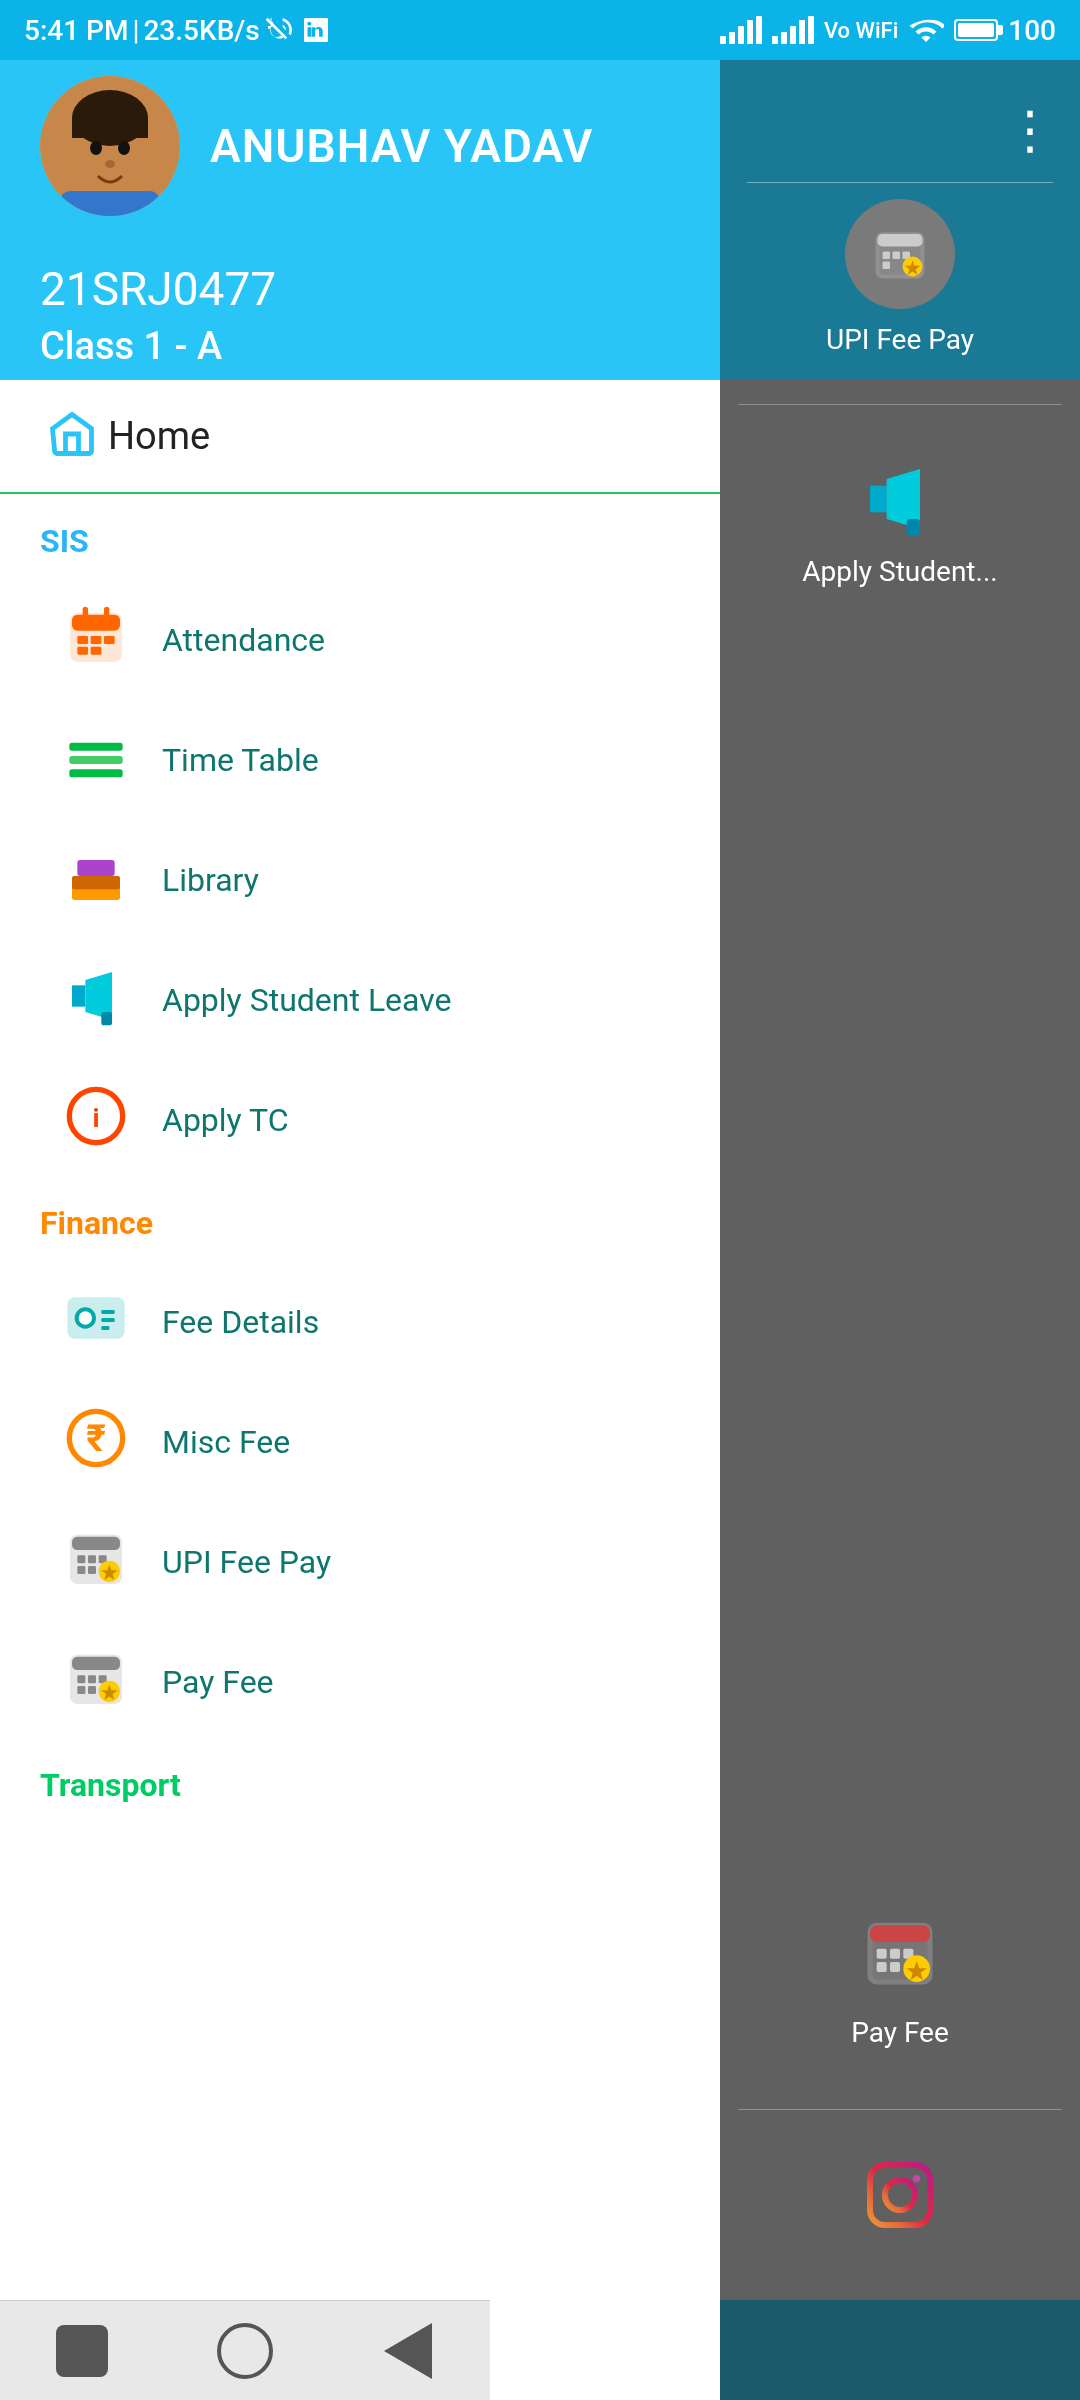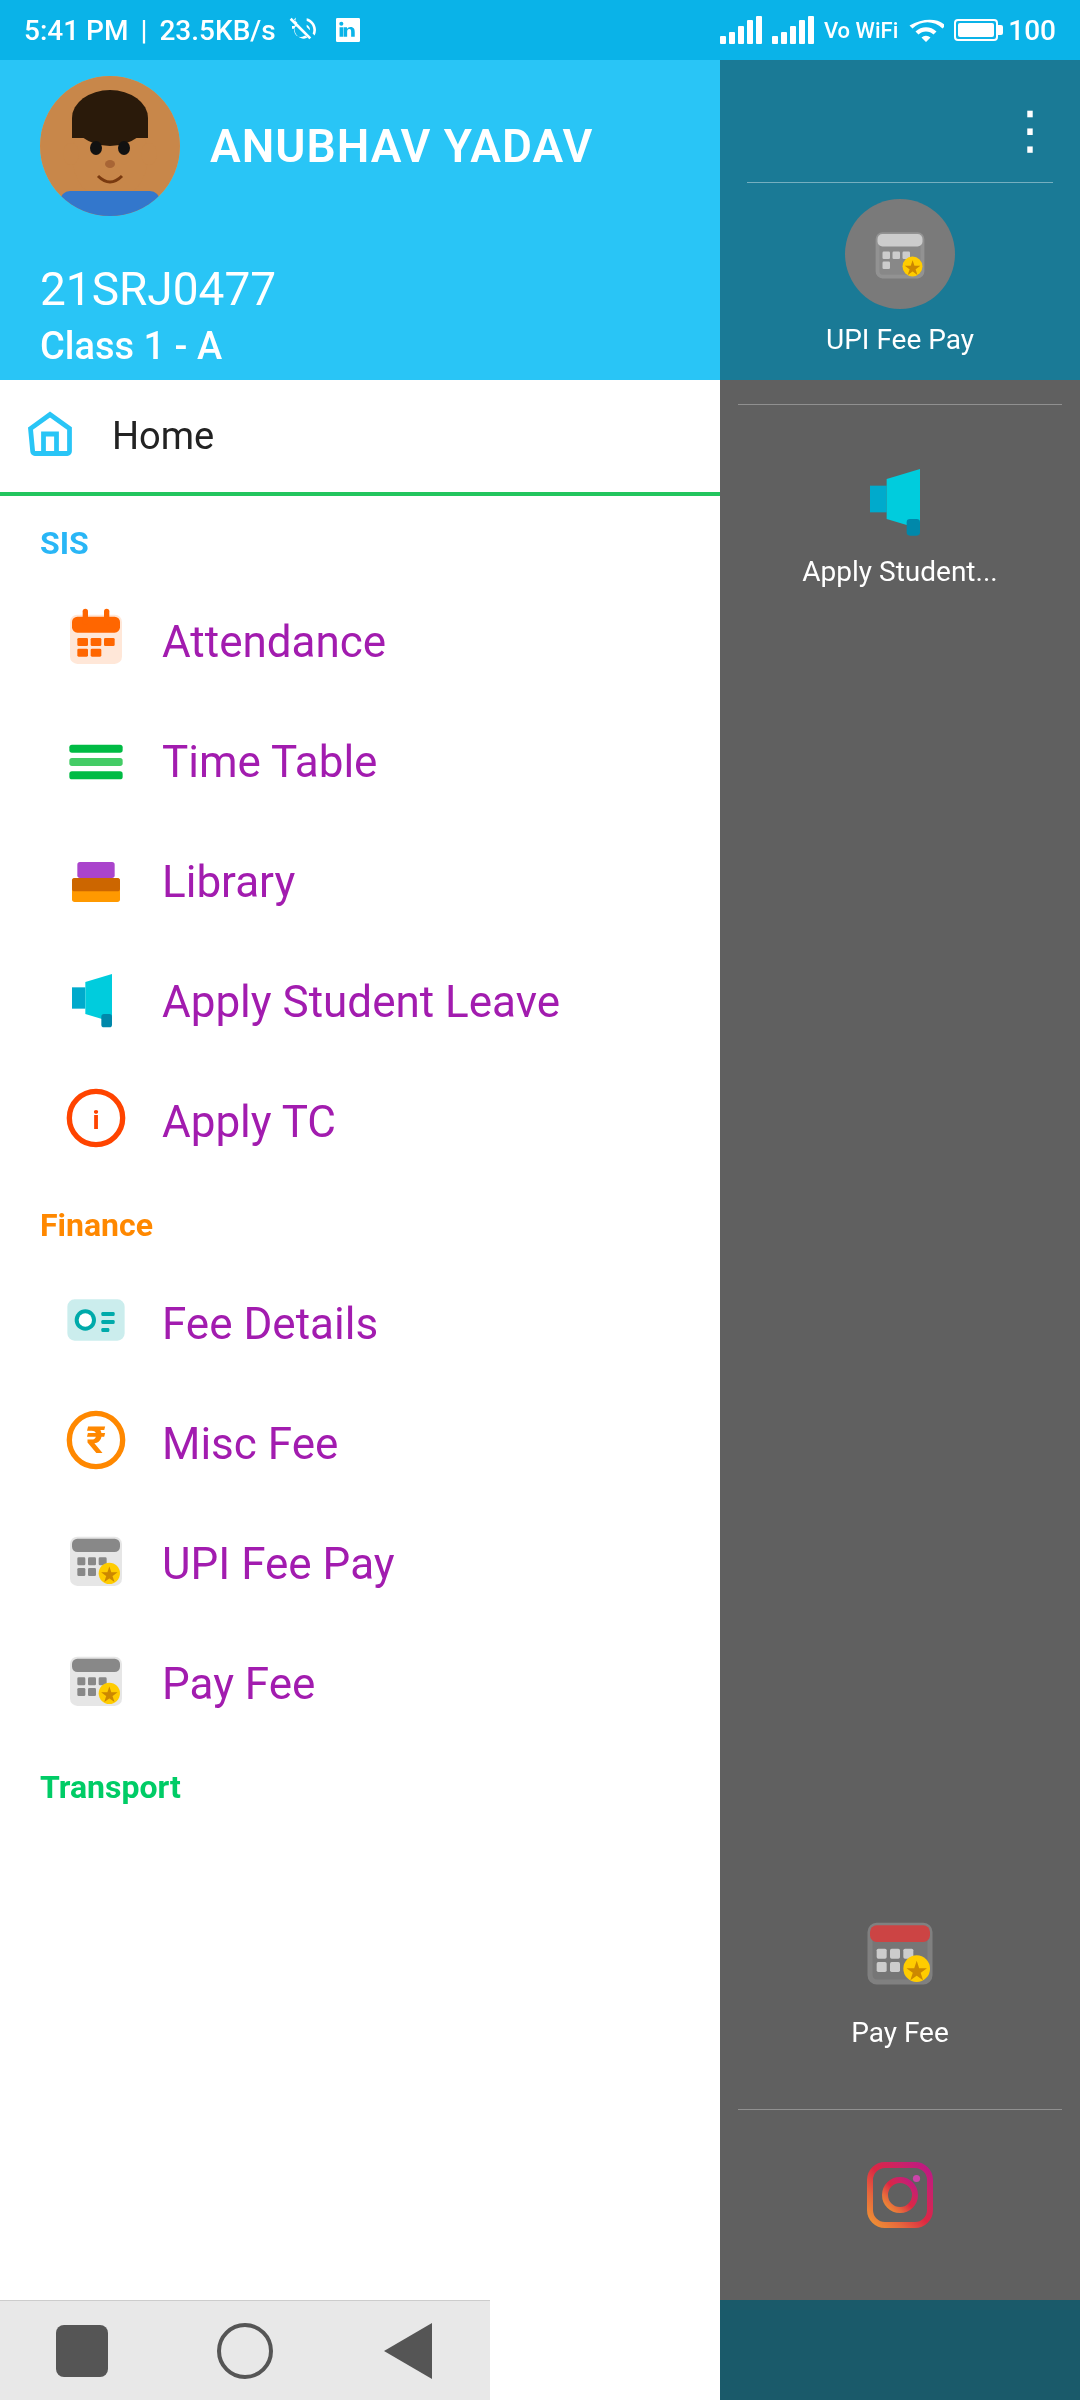--- a/index.html
+++ b/index.html
@@ -19,21 +19,21 @@
       height: 60px;
       background: #0ab3e8;
       display: flex;
       align-items: center;
       justify-content: space-between;
       padding: 0 24px;
       color: white;
       font-size: 28px;
       font-weight: 500;
     }
-    .status-left { display: flex; align-items: center; gap: 12px; }
+    .status-left { display: flex; align-items: center; gap: 4px; }
     .status-right { display: flex; align-items: center; gap: 10px; }
     .signal-bars { display: flex; align-items: flex-end; gap: 3px; height: 28px; }
     .signal-bar { width: 6px; background: white; border-radius: 1px; }
     .battery-icon {
       width: 44px; height: 22px; border: 2px solid white; border-radius: 4px; position: relative; display: flex; align-items: center; padding: 2px;
     }
     .battery-icon::after { content: ''; position: absolute; right: -7px; top: 50%; transform: translateY(-50%); width: 5px; height: 10px; background: white; border-radius: 0 2px 2px 0; }
     .battery-fill { width: 100%; height: 100%; background: white; border-radius: 2px; }
     .profile-section {
       display: flex;
@@ -68,23 +68,23 @@
       color: white;
       font-size: 38px;
       font-weight: 500;
       margin-top: 8px;
     }
 
     
     .home-item {
       display: flex;
       align-items: center;
-      padding: 28px 24px;
-      gap: 36px;
-      border-bottom: 4px solid #22c55e;
+      padding: 28px 46px;
+      gap: 10px;
+      border-bottom: 2px solid #22c55e;
     }
     .home-label {
       font-size: 38px;
       color: #222;
       font-weight: 400;
     }
 
     
     .section-header {
       padding: 28px 40px 16px;
@@ -107,22 +107,22 @@
     }
     .menu-icon {
       width: 72px;
       height: 72px;
       flex-shrink: 0;
       display: flex;
       align-items: center;
       justify-content: center;
     }
     .menu-label {
-      font-size: 44px;
-      color: #a21caf;
+      font-size: 32px;
+      color: #0f766e;
       font-weight: 400;
       margin-top: 8px;
     }
 
     
     .bottom-nav {
       position: absolute;
       bottom: 0;
       left: 0;
       width: 68%;

